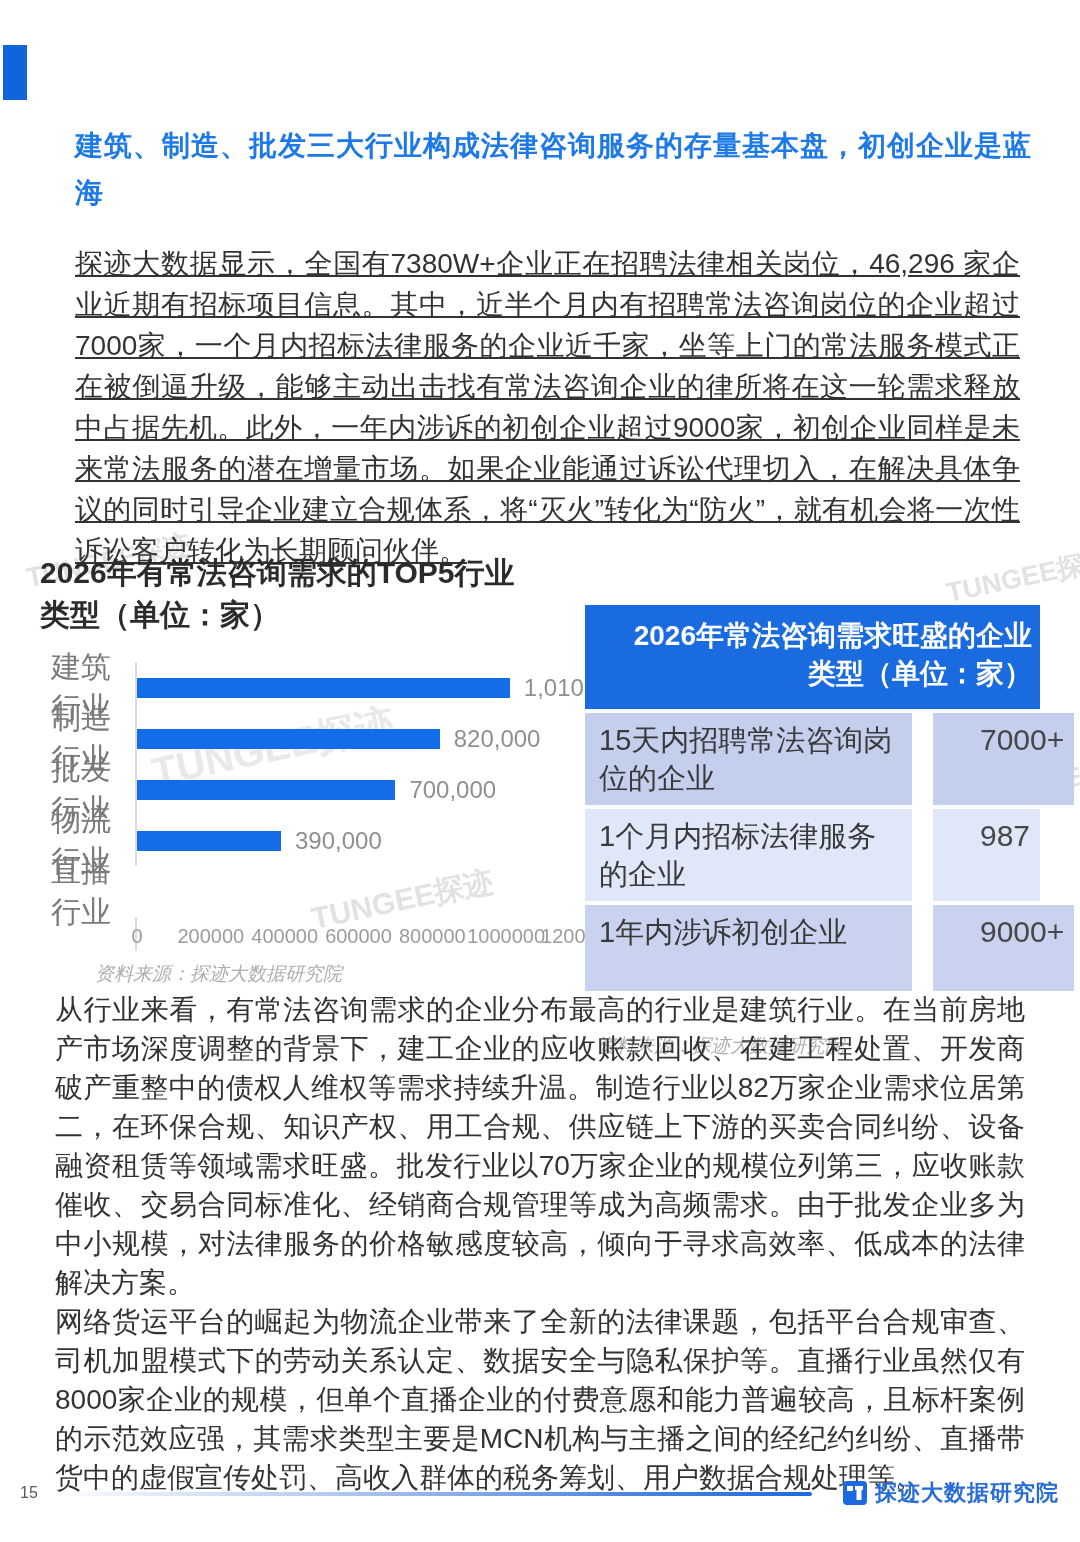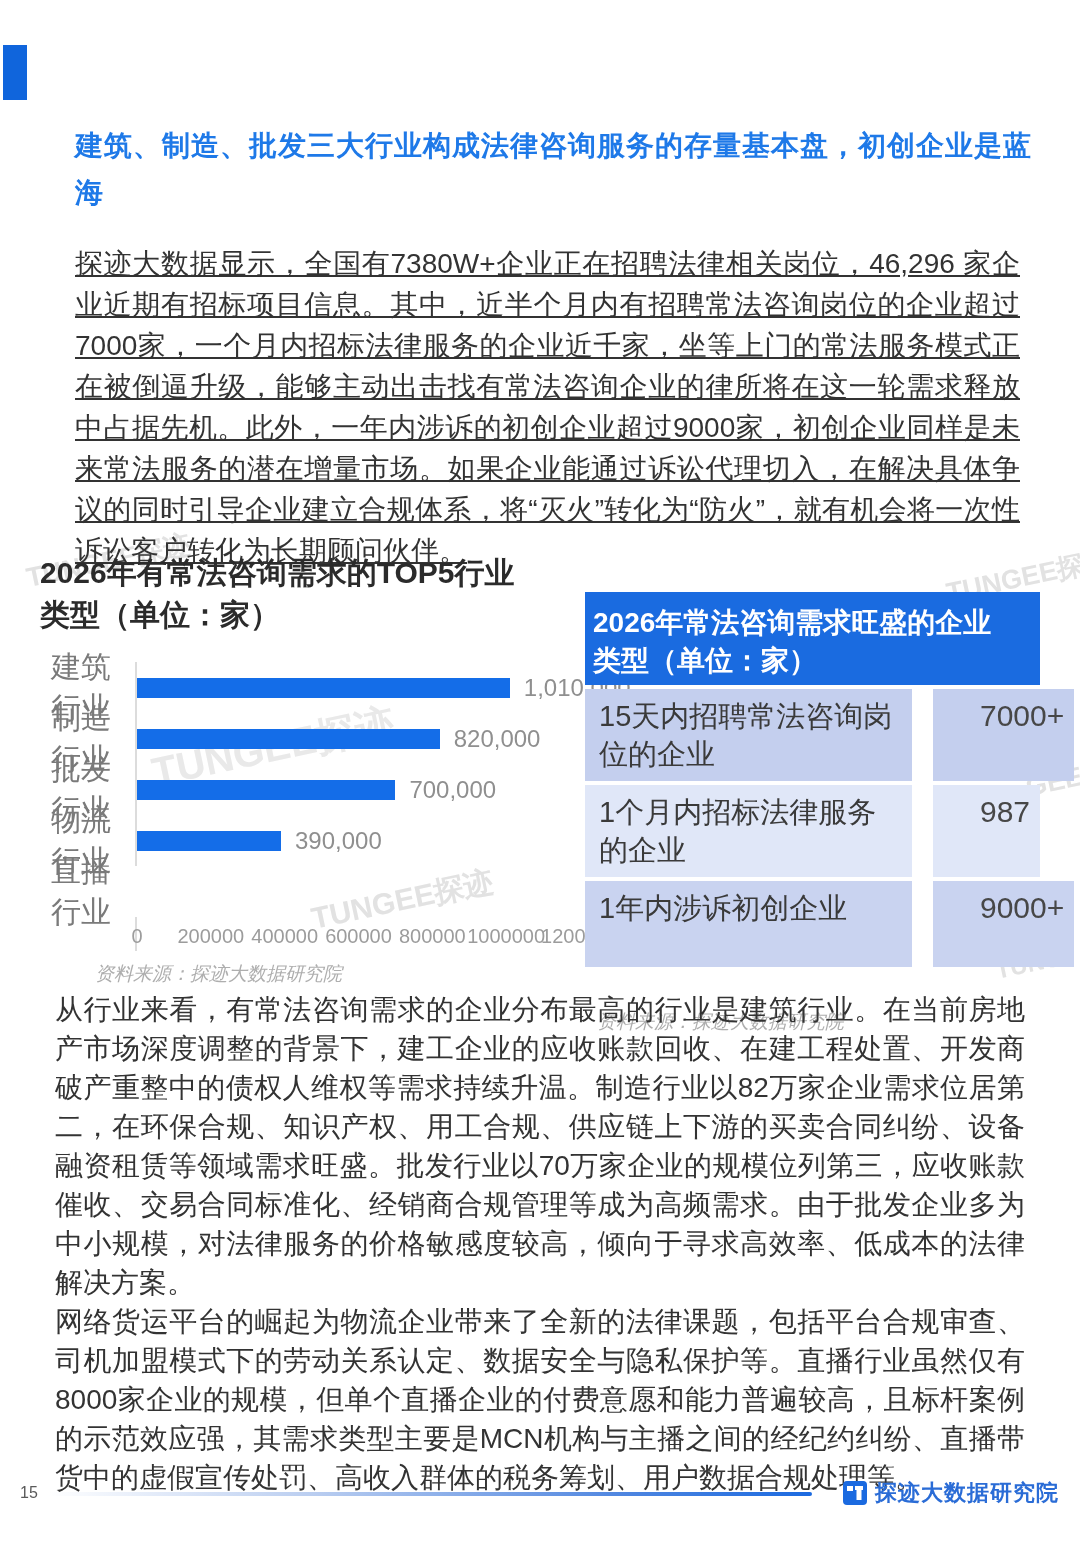--- a/index.html
+++ b/index.html
@@ -27,21 +27,21 @@
   .bar-area { flex:1; height:100%; display:flex; align-items:center; border-left:2px solid #dcdcdc; position:relative; }
   .bar { height:20px; background:#146de8; min-width:3px; flex:none; }
   .bar-value { margin-left:14px; font-size:24px; color:#8f8f8f; white-space:nowrap; }
   .axis-row { position:relative; margin-left:95px; height:34px; border-left:2px solid #dcdcdc; }
   .axis-tick { position:absolute; top:8px; transform:translateX(-50%); font-size:20px; color:#9c9c9c; white-space:nowrap; }
   .fig-source { font-size:19px; font-style:italic; color:#aeaeae; margin-top:6px; }
   .chart-block .fig-source { margin-left:55px; margin-top:10px; }
 
   
   .table-block { position:absolute; left:585px; top:40px; width:455px; }
-  .table-header { background:#1a6be0; color:#ffffff; font-size:28px; font-weight:bold; text-align:left; line-height:38px; padding:12px 8px 5px; }
+  .table-header { background:#1a6be0; color:#ffffff; font-size:28px; font-weight:bold; text-align:right; line-height:38px; padding:12px 8px 16px;margin-top:13px; }
   .trow { display:flex; margin-top:4px; }
   .tcell { padding:8px 10px 8px 14px; font-size:29px; line-height:38px; color:#3a3a3a; }
   .tcell.label { width:327px; flex:none; margin-right:21px; }
   .tcell.value { flex:1; color:#474747; font-size:30px;padding-left:47px; }
   .trow-0 .tcell { background:#c4cfee; min-height:77px; }
   .trow-1 .tcell { background:#e0e7f8; min-height:77px; }
   .trow-2 .tcell { background:#c9d3f0; min-height:72px; }
   .trow-2 .tcell.label { padding-bottom:40px; }
   .table-block .fig-source { margin-top:42px; margin-left:12px; }
 

